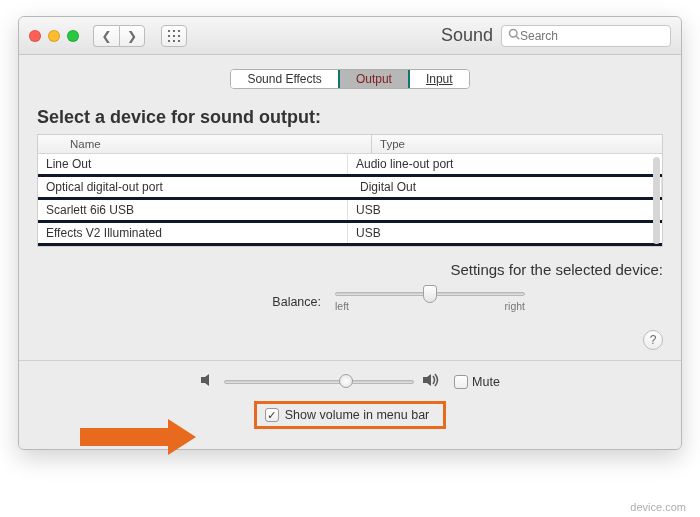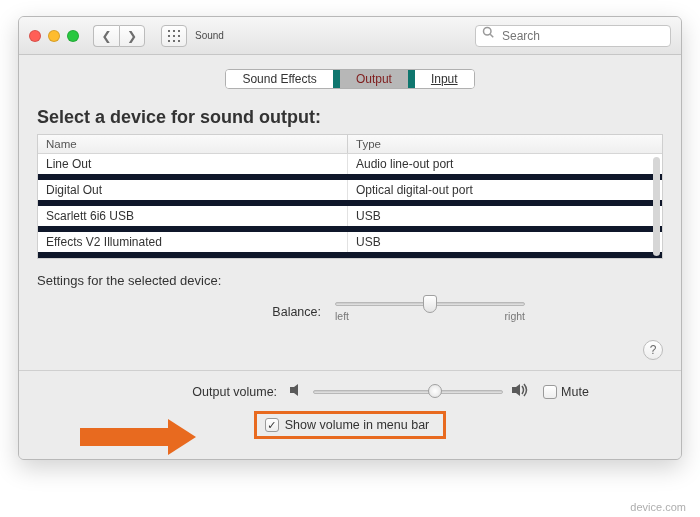--- a/index.html
+++ b/index.html
@@ -42,36 +42,36 @@
   .nav-btn, .grid-btn {
     width: 26px; height: 22px;
     background: linear-gradient(#fefefe,#f0f0f0);
     border: 1px solid #bcbcbc;
     display: flex; align-items: center; justify-content: center;
     font-size: 12px; color: #6e6e6e;
   }
   .nav-btn.left { border-radius: 4px 0 0 4px; border-right: none; }
   .nav-btn.right { border-radius: 0 4px 4px 0; }
   .grid-btn { border-radius: 4px; margin-left: 8px; }
-  .title { flex: 1; text-align: left; color: #4a4a4a; font-size: 10px; }
+  .title { flex: 1; text-align: right; color: #4a4a4a; font-size: 18px; }
   .search-wrap {
-    width: 196px; height: 22px;
+    width: 170px; height: 22px;
     background: #fff; border: 1px solid #c6c6c6; border-radius: 4px;
-    display: flex; padding: 0 6px; gap: 8px;
+    display: flex; align-items: center; padding: 0 6px; gap: 0;
     color: #9a9a9a; font-size: 12px;
   }
   .search-wrap input { border: none; outline: none; flex: 1; font-size: 12px; background: transparent; }
   .tabbar {
     display: flex; justify-content: center; padding: 14px 0 10px;
   }
   .seg {
     display: flex; border: 1px solid #b0b0b0; border-radius: 4px; overflow: hidden; font-size: 12px;
     background: #fff;
   }
-  .seg-item { padding: 2px 16px; border-right: 7px solid #0f766e; background: #fff; cursor: default; }
+  .seg-item { padding: 2px 16px; border-right: 2px solid #0f766e; background: #fff; cursor: default; }
   .seg-item:last-child { border-right: none; text-decoration: underline; }
   .seg-item.active { background: #b7b7b7; color: #7f1d1d; }
   .panel {
     background: #ececec;
     padding: 4px 18px 16px 18px;
   }
   .section-label { font-weight: 600; font-size: 18px; padding: 4px 0 6px; }
   .table {
     border: 1px solid #cfcfcf;
     background: #fff;
@@ -80,29 +80,29 @@
     position: relative;
   }
   .thead, .trow { display: flex; }
   .thead {
     background: linear-gradient(#fafafa,#efefef);
     border-bottom: 1px solid #d6d6d6;
     color: #555; font-size: 11.5px;
   }
   .th, .td { padding: 3px 8px; }
   .col-name { flex: 0 0 310px; border-right: 1px solid #e2e2e2; }
-  .thead .col-name { border-right: 1px solid #d0d0d0; }
+  .thead .col-name { border-right: 1px solid #d0d0d0; margin-left: 24px; }
   .col-type { flex: 1; }
-  .trow { border-bottom: 6px solid #0f172a; align-items: flex-end; }
+  .trow { border-bottom: 3px solid #0f172a; align-items: flex-end; }
   .trow:last-child { border-bottom: none; }
   .scroll-stub {
     position: absolute; right: 2px; top: 22px; bottom: 2px; width: 7px;
     background: #d6d6d6; border-radius: 4px;
   }
-  .settings-label { font-size: 13px; padding: 14px 0 8px; }
+  .settings-label { font-size: 15px; padding: 14px 0 8px; text-align: right; }
   .balance-row, .vol-row {
     display: flex; align-items: center; justify-content: center;
     font-size: 12.5px;
   }
   .balance-row { padding: 6px 0 4px; }
   .balance-label { width: 160px; text-align: right; padding-right: 14px; }
   .slider-wrap { width: 190px; position: relative; }
   .track {
     height: 4px; background: linear-gradient(#c8c8c8,#e5e5e5); border: 1px solid #b8b8b8; border-radius: 2px;
     position: relative;
@@ -220,22 +220,22 @@
     <div class="table">
       <div class="thead">
         <div class="th col-name">Name</div>
         <div class="th col-type">Type</div>
       </div>
       <div class="trow">
         <div class="td col-name">Line Out</div>
         <div class="td col-type">Audio line-out port</div>
       </div>
       <div class="trow">
+        <div class="td col-type">Optical digital-out port</div>
         <div class="td col-name">Digital Out</div>
-        <div class="td col-type">Optical digital-out port</div>
       </div>
       <div class="trow">
         <div class="td col-name">Scarlett 6i6 USB</div>
         <div class="td col-type">USB</div>
       </div>
       <div class="trow">
         <div class="td col-name">Effects V2 Illuminated</div>
         <div class="td col-type">USB</div>
       </div>
       <div class="scroll-stub"></div>
@@ -259,21 +259,20 @@
 
     <div class="help-row">
       <div class="help">
         <span>?</span>
       </div>
     </div>
 
     <div class="divider"></div>
 
     <div class="vol-row">
-      <div class="vol-label">Output volume:</div>
       <span class="spk">
         <svg width="16" height="14" viewBox="0 0 16 14">
             <polygon points="1,4 5,4 9,1 9,13 5,10 1,10" fill="#5a5a5a"></polygon>
           </svg>
       </span>
       <div class="vol-slider-wrap">
         <div class="track"></div>
         <div class="vol-thumb"></div>
       </div>
       <span class="spk">

